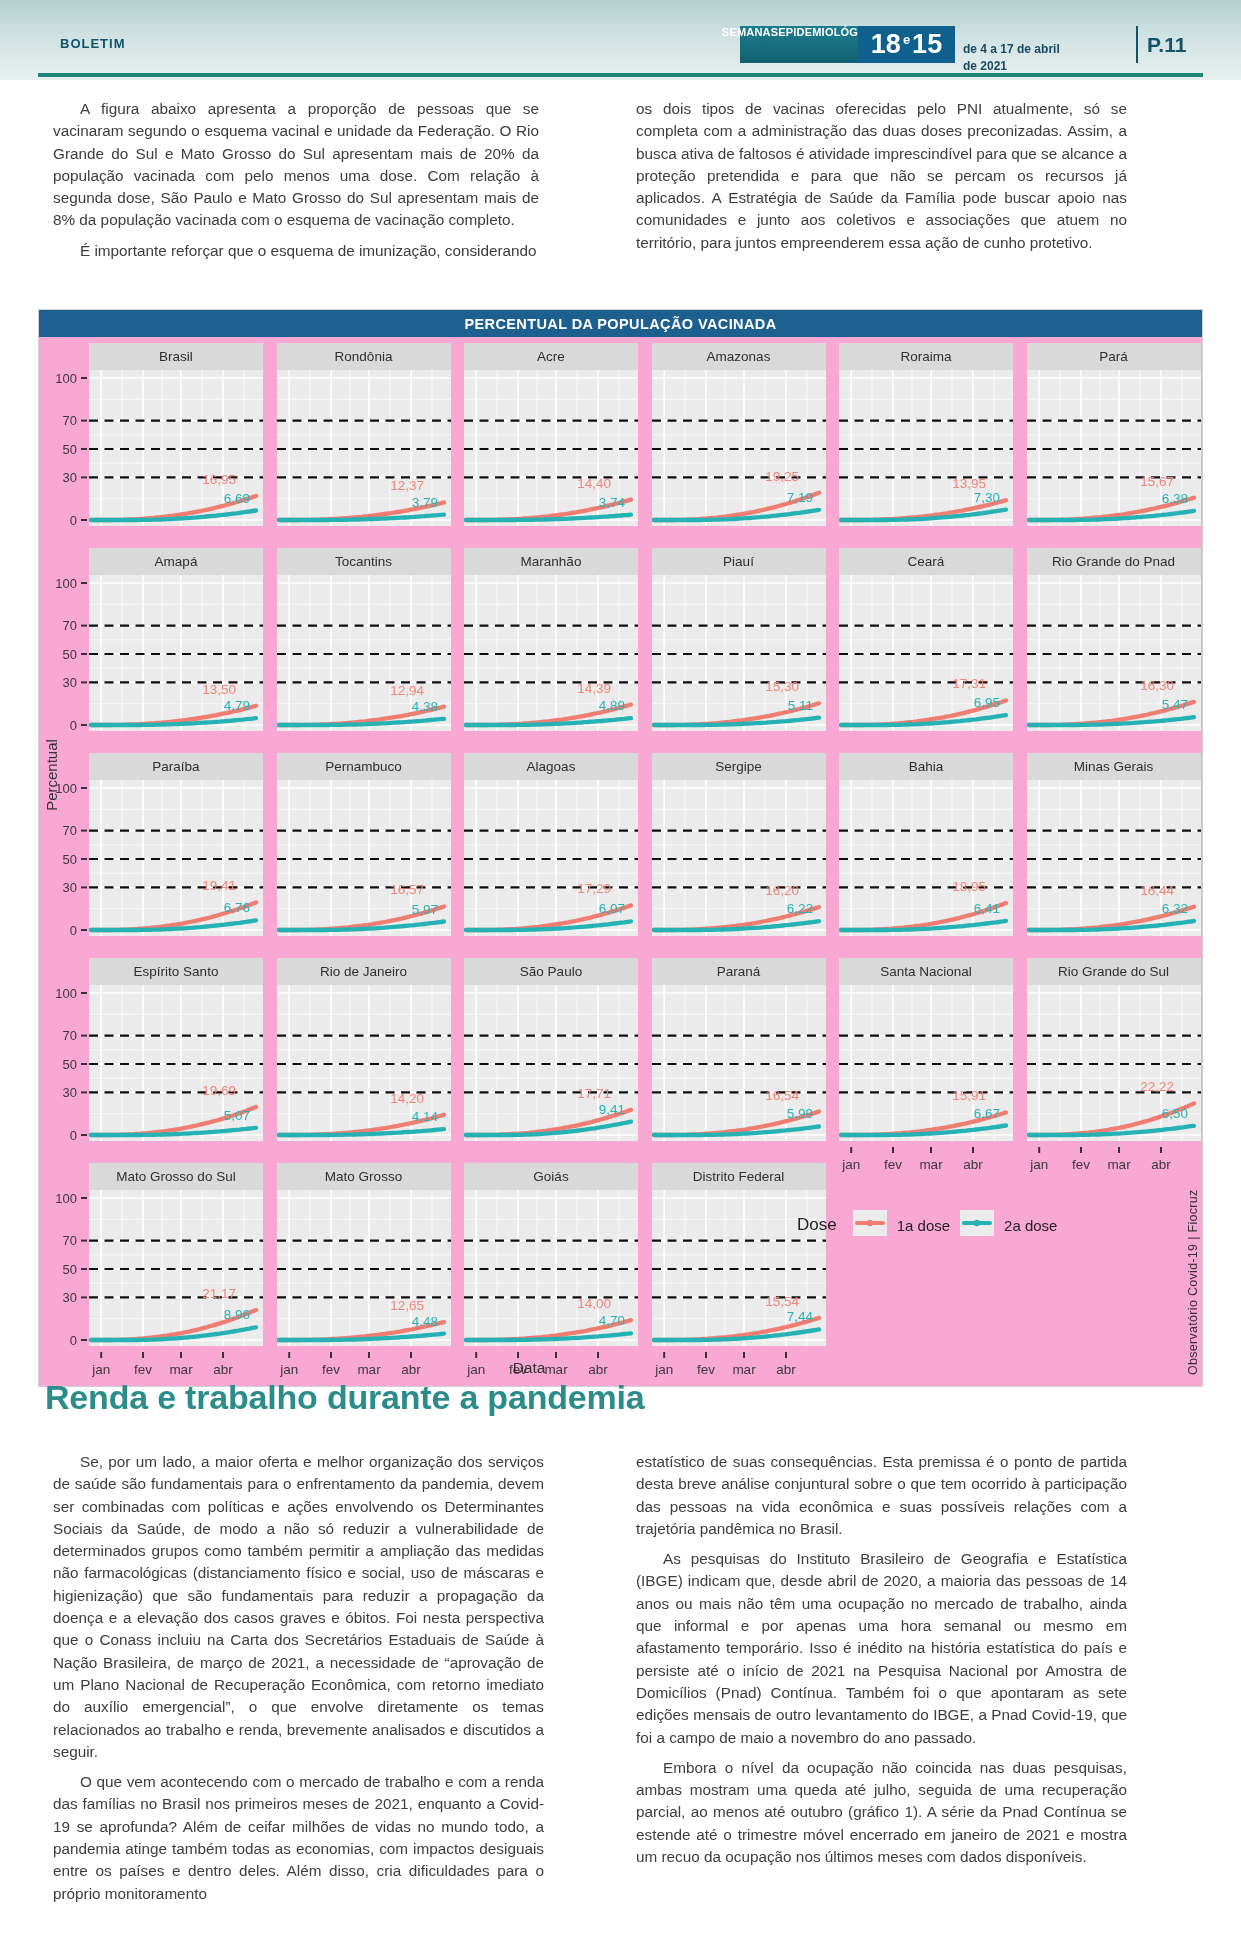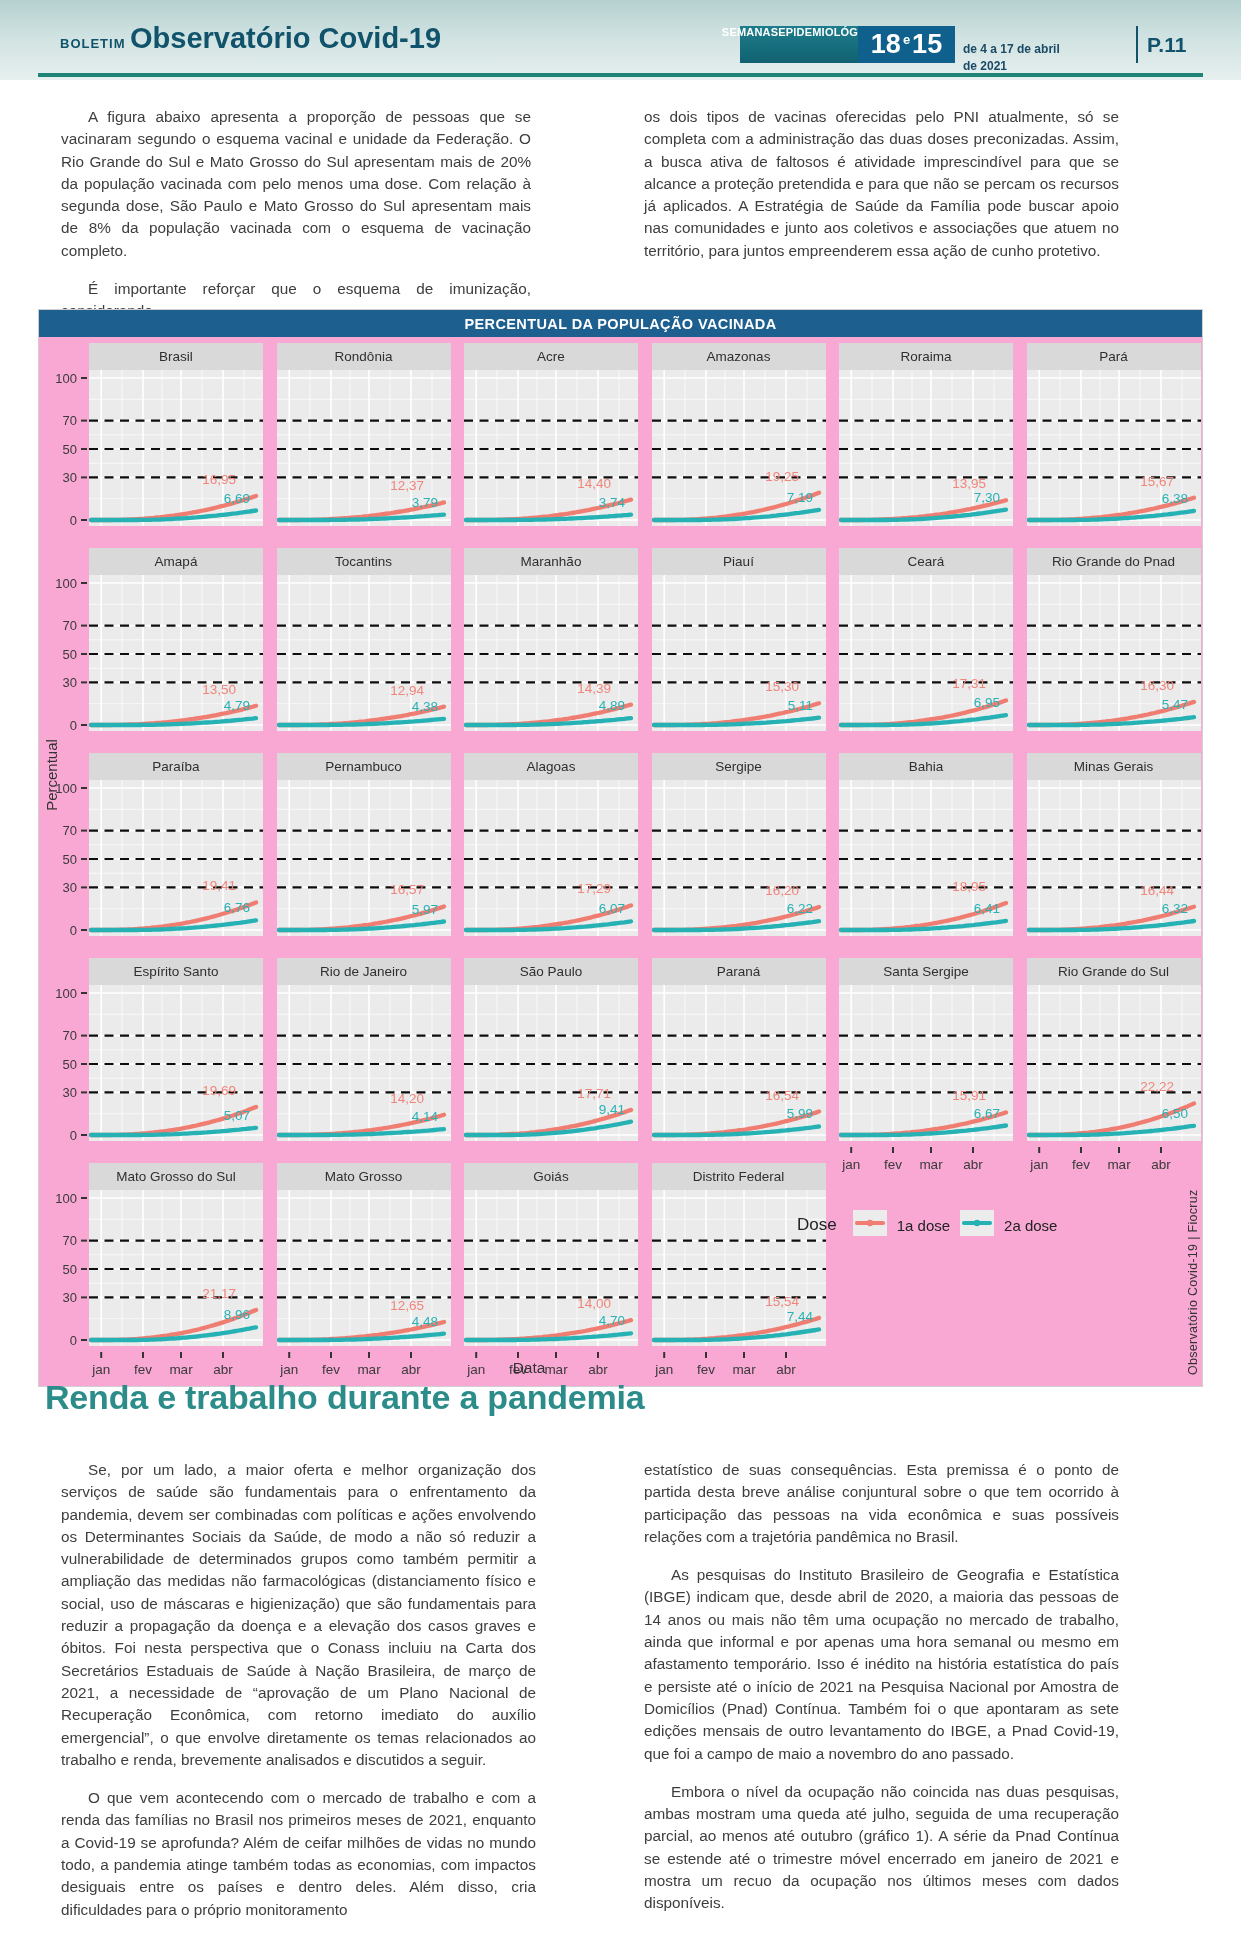--- a/index.html
+++ b/index.html
@@ -21,21 +21,21 @@
              color:#fff;display:flex;align-items:center;justify-content:center;font-weight:bold;}
   .weeks-num .big{font-size:27px;}
   .weeks-num .small{font-size:13px;margin:0 2px;position:relative;top:-5px;}
   .hdr-date{position:absolute;left:963px;top:41px;font-size:12px;font-weight:bold;
             color:#1b4a66;line-height:17px;}
   .hdr-divider{position:absolute;left:1136px;top:26px;width:2px;height:37px;background:#10536b;}
   .hdr-page{position:absolute;left:1147px;top:33px;font-size:21px;font-weight:bold;color:#10536b;}
 
   
   .col{position:absolute;font-size:15.3px;line-height:22.3px;text-align:justify;color:#3d3d3d;}
-  .col p{margin:16px;}
+  .col p{margin:8px;}
   .col p.indent{text-indent:27px;}
   .intro-left{left:45px;top:90px;width:502px;}
   .intro-right{left:628px;top:90px;width:507px;}
 
   
   .chart-block{position:absolute;left:38px;top:282px;width:1165px;height:1078px;
                background:#f9a8d4;border:1px solid #cfcfcf;box-sizing:border-box;margin-top:27px;}
   .chart-titlebar{position:absolute;left:0;top:0;width:100%;height:27px;background:#1d5f8f;
                   color:#fff;font-size:14.5px;font-weight:bold;letter-spacing:.4px;
                   display:flex;align-items:center;justify-content:center;}
@@ -64,21 +64,20 @@
   .s2-left{left:45px;top:1443px;width:507px;}
   .s2-right{left:628px;top:1443px;width:507px;}
 </style>
 </head>
 <body>
 
 <div class="page">
 
   <div class="header">
     <span class="kicker">BOLETIM</span>
-    <span class="masthead">Observatório Covid-19</span>
     <div class="weeks-box">
       <span>SEMANAS</span>
       <span>EPIDEMIOLÓGICAS</span>
     </div>
     <div class="weeks-num">
       <span class="big">18</span>
       <span class="small">e</span>
       <span class="big">15</span>
     </div>
     <div class="hdr-date">
@@ -803,21 +802,21 @@
             <line x1="0" x2="174" y1="107.4" y2="107.4" stroke="#0d0d0d" stroke-width="2.2" stroke-dasharray="9 6.5"></line>
             <line x1="0" x2="174" y1="79" y2="79" stroke="#0d0d0d" stroke-width="2.2" stroke-dasharray="9 6.5"></line>
             <line x1="0" x2="174" y1="50.60000000000001" y2="50.60000000000001" stroke="#0d0d0d" stroke-width="2.2" stroke-dasharray="9 6.5"></line>
             <path d="M2.0,150.0 L5.3,150.0 L8.6,150.0 L11.9,150.0 L15.2,150.0 L18.5,150.0 L21.8,150.0 L25.1,149.9 L28.4,149.9 L31.7,149.8 L35.0,149.7 L38.3,149.6 L41.6,149.4 L44.9,149.3 L48.2,149.1 L51.5,148.9 L54.8,148.7 L58.1,148.5 L61.4,148.2 L64.7,147.9 L68.0,147.6 L71.3,147.3 L74.6,146.9 L77.9,146.5 L81.2,146.1 L84.5,145.7 L87.8,145.2 L91.1,144.8 L94.4,144.3 L97.7,143.7 L101.0,143.2 L104.3,142.6 L107.6,142.0 L110.9,141.4 L114.2,140.7 L117.5,140.0 L120.8,139.3 L124.1,138.6 L127.4,137.8 L130.7,137.0 L134.0,136.2 L137.3,135.4 L140.6,134.5 L143.9,133.6 L147.2,132.7 L150.5,131.7 L153.8,130.7 L157.1,129.7 L160.4,128.7 L163.7,127.6 L167.0,126.5" fill="none" stroke="#ef7d72" stroke-width="4.3" stroke-linecap="round" stroke-linejoin="round"></path>
             <path d="M2.0,150.0 L5.3,150.0 L8.6,150.0 L11.9,150.0 L15.2,150.0 L18.5,150.0 L21.8,150.0 L25.1,150.0 L28.4,150.0 L31.7,150.0 L35.0,150.0 L38.3,150.0 L41.6,150.0 L44.9,150.0 L48.2,150.0 L51.5,149.9 L54.8,149.9 L58.1,149.9 L61.4,149.8 L64.7,149.7 L68.0,149.6 L71.3,149.5 L74.6,149.4 L77.9,149.3 L81.2,149.2 L84.5,149.0 L87.8,148.8 L91.1,148.7 L94.4,148.5 L97.7,148.3 L101.0,148.1 L104.3,147.9 L107.6,147.6 L110.9,147.4 L114.2,147.1 L117.5,146.9 L120.8,146.6 L124.1,146.3 L127.4,146.0 L130.7,145.7 L134.0,145.4 L137.3,145.0 L140.6,144.7 L143.9,144.3 L147.2,144.0 L150.5,143.6 L153.8,143.2 L157.1,142.8 L160.4,142.4 L163.7,141.9 L167.0,141.5" fill="none" stroke="#26b2b4" stroke-width="4.3" stroke-linecap="round" stroke-linejoin="round"></path>
             <text x="147" y="114.5132" text-anchor="end" font-size="13.5" fill="#f0857b">16,54</text>
             <text x="161" y="133.4942" text-anchor="end" font-size="13.5" fill="#27b2b4">5,99</text>
           </svg>
         </div>
         <div class="panel" style="left:800px;top:648px">
-          <div class="strip">Santa Sergipe</div>
+          <div class="strip">Santa Nacional</div>
           <svg class="plot" width="174" height="162" viewBox="0 0 174 162">
             <rect x="0" y="0" width="174" height="156" fill="#ebebeb"></rect>
             <line x1="0" x2="174" y1="128.7" y2="128.7" stroke="#ffffff" stroke-width="0.9" opacity="0.75"></line>
             <line x1="0" x2="174" y1="93.2" y2="93.2" stroke="#ffffff" stroke-width="0.9" opacity="0.75"></line>
             <line x1="0" x2="174" y1="64.80000000000001" y2="64.80000000000001" stroke="#ffffff" stroke-width="0.9" opacity="0.75"></line>
             <line x1="0" x2="174" y1="29.30000000000001" y2="29.30000000000001" stroke="#ffffff" stroke-width="0.9" opacity="0.75"></line>
             <line y1="0" y2="156" x1="33" x2="33" stroke="#ffffff" stroke-width="0.9" opacity="0.75"></line>
             <line y1="0" y2="156" x1="73" x2="73" stroke="#ffffff" stroke-width="0.9" opacity="0.75"></line>
             <line y1="0" y2="156" x1="113" x2="113" stroke="#ffffff" stroke-width="0.9" opacity="0.75"></line>
             <line y1="0" y2="156" x1="155" x2="155" stroke="#ffffff" stroke-width="0.9" opacity="0.75"></line>

